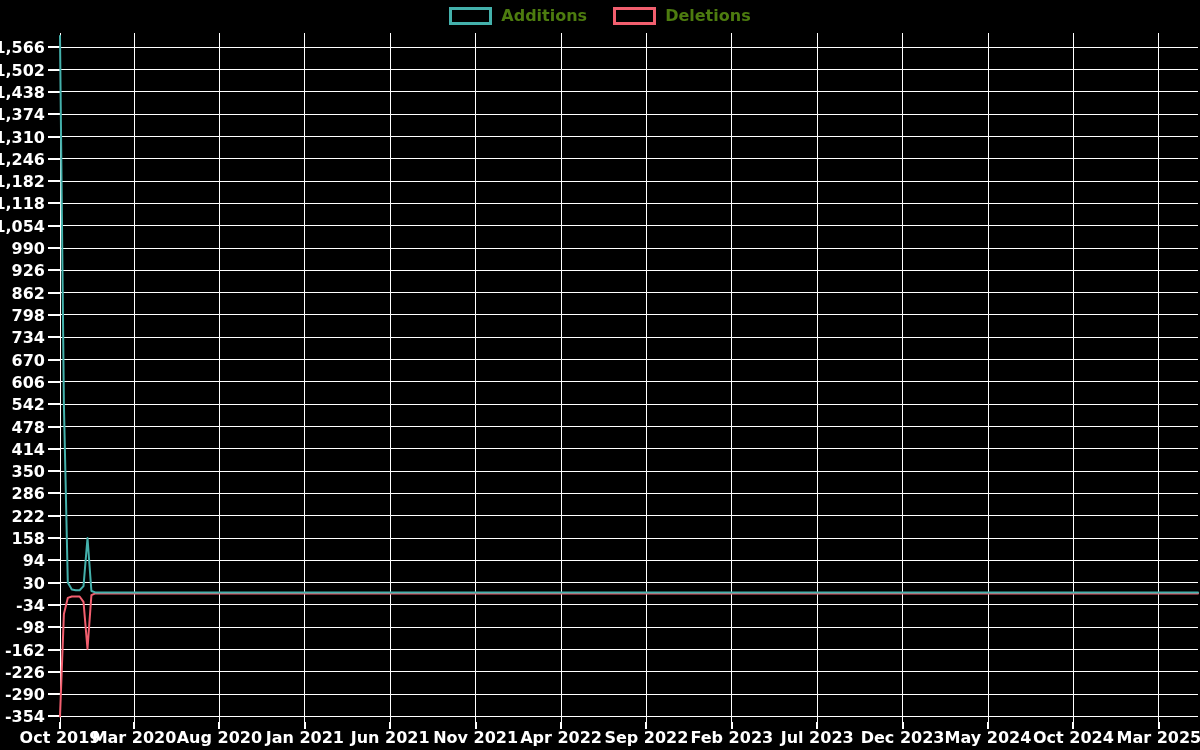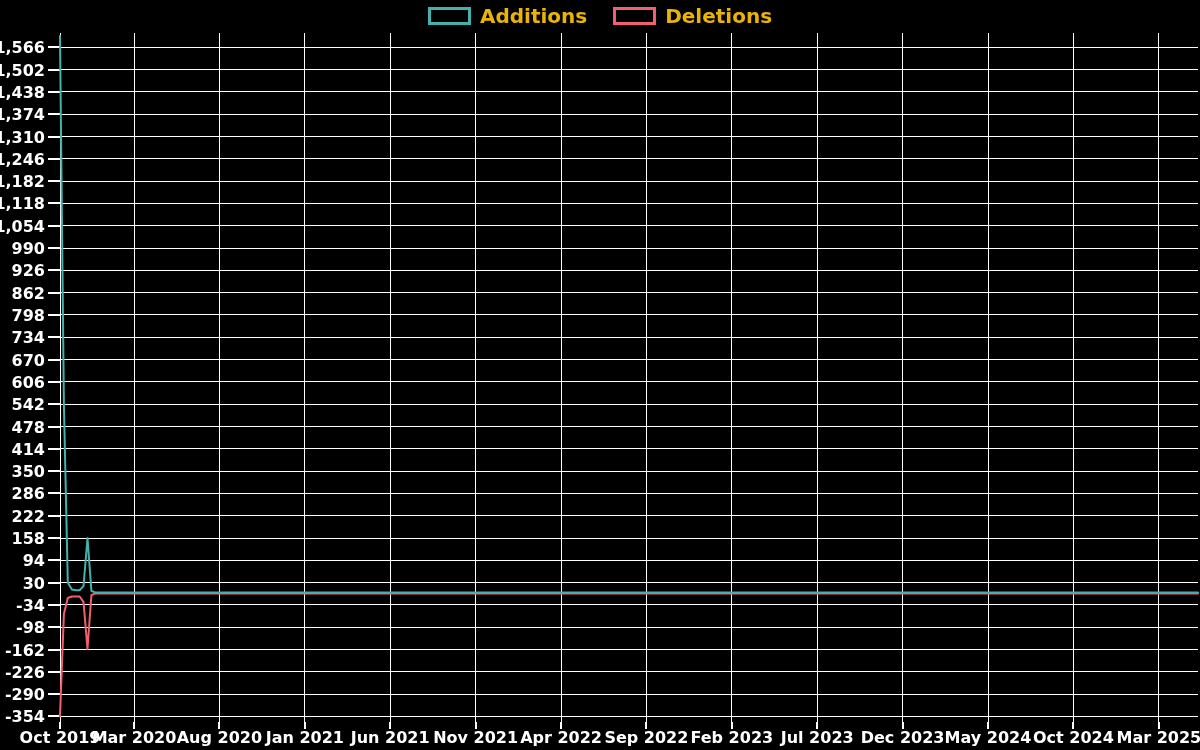--- a/index.html
+++ b/index.html
@@ -26,22 +26,22 @@
     gap: 9px;
     cursor: pointer;
   }
   .legend-swatch {
     display: inline-block;
     width: 37px; height: 12px;
     border: 3px solid #888;
     background: transparent;
   }
   .legend-label {
-    color: #eab308;
-    font-size: 20px;
+    color: #4d7c0f;
+    font-size: 16px;
     font-weight: 700;
     line-height: 20px;
   }
   #chart-svg { position: absolute; top: 0; left: 0; }
   #chart-svg text {
     fill: #ffffff;
     font-family: "DejaVu Sans", sans-serif;
     font-size: 16px;
     font-weight: 700;
   }

